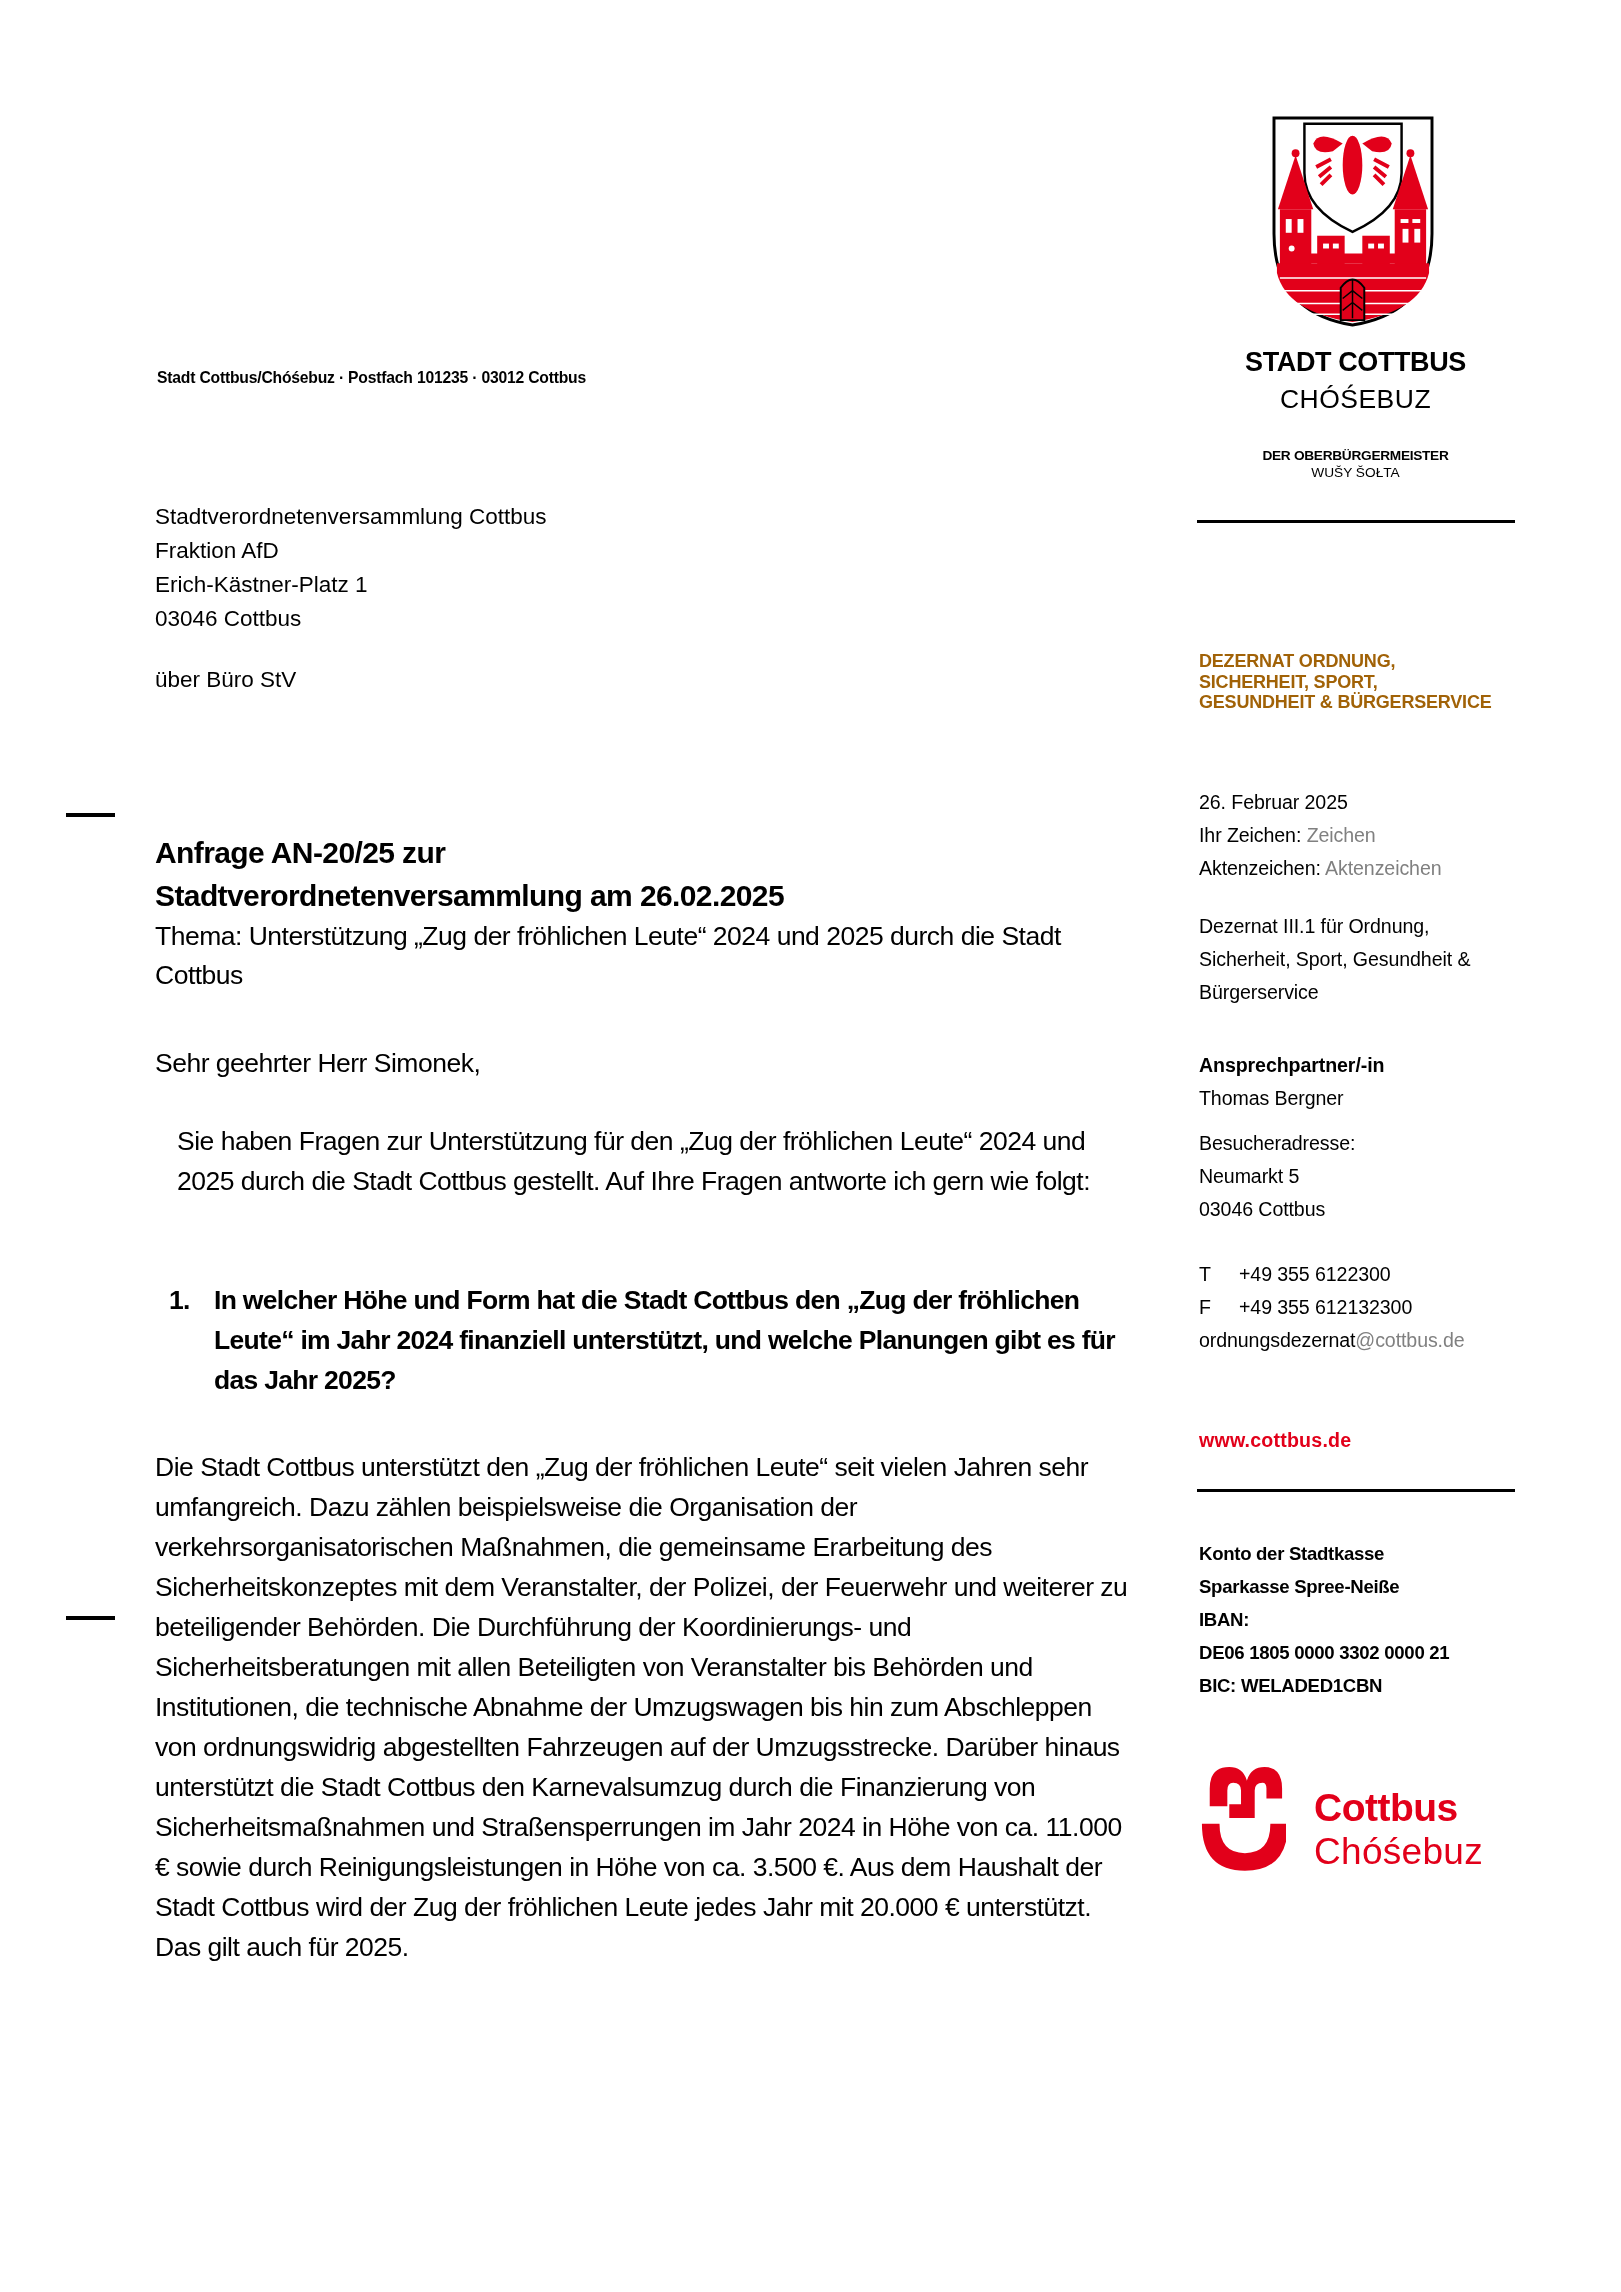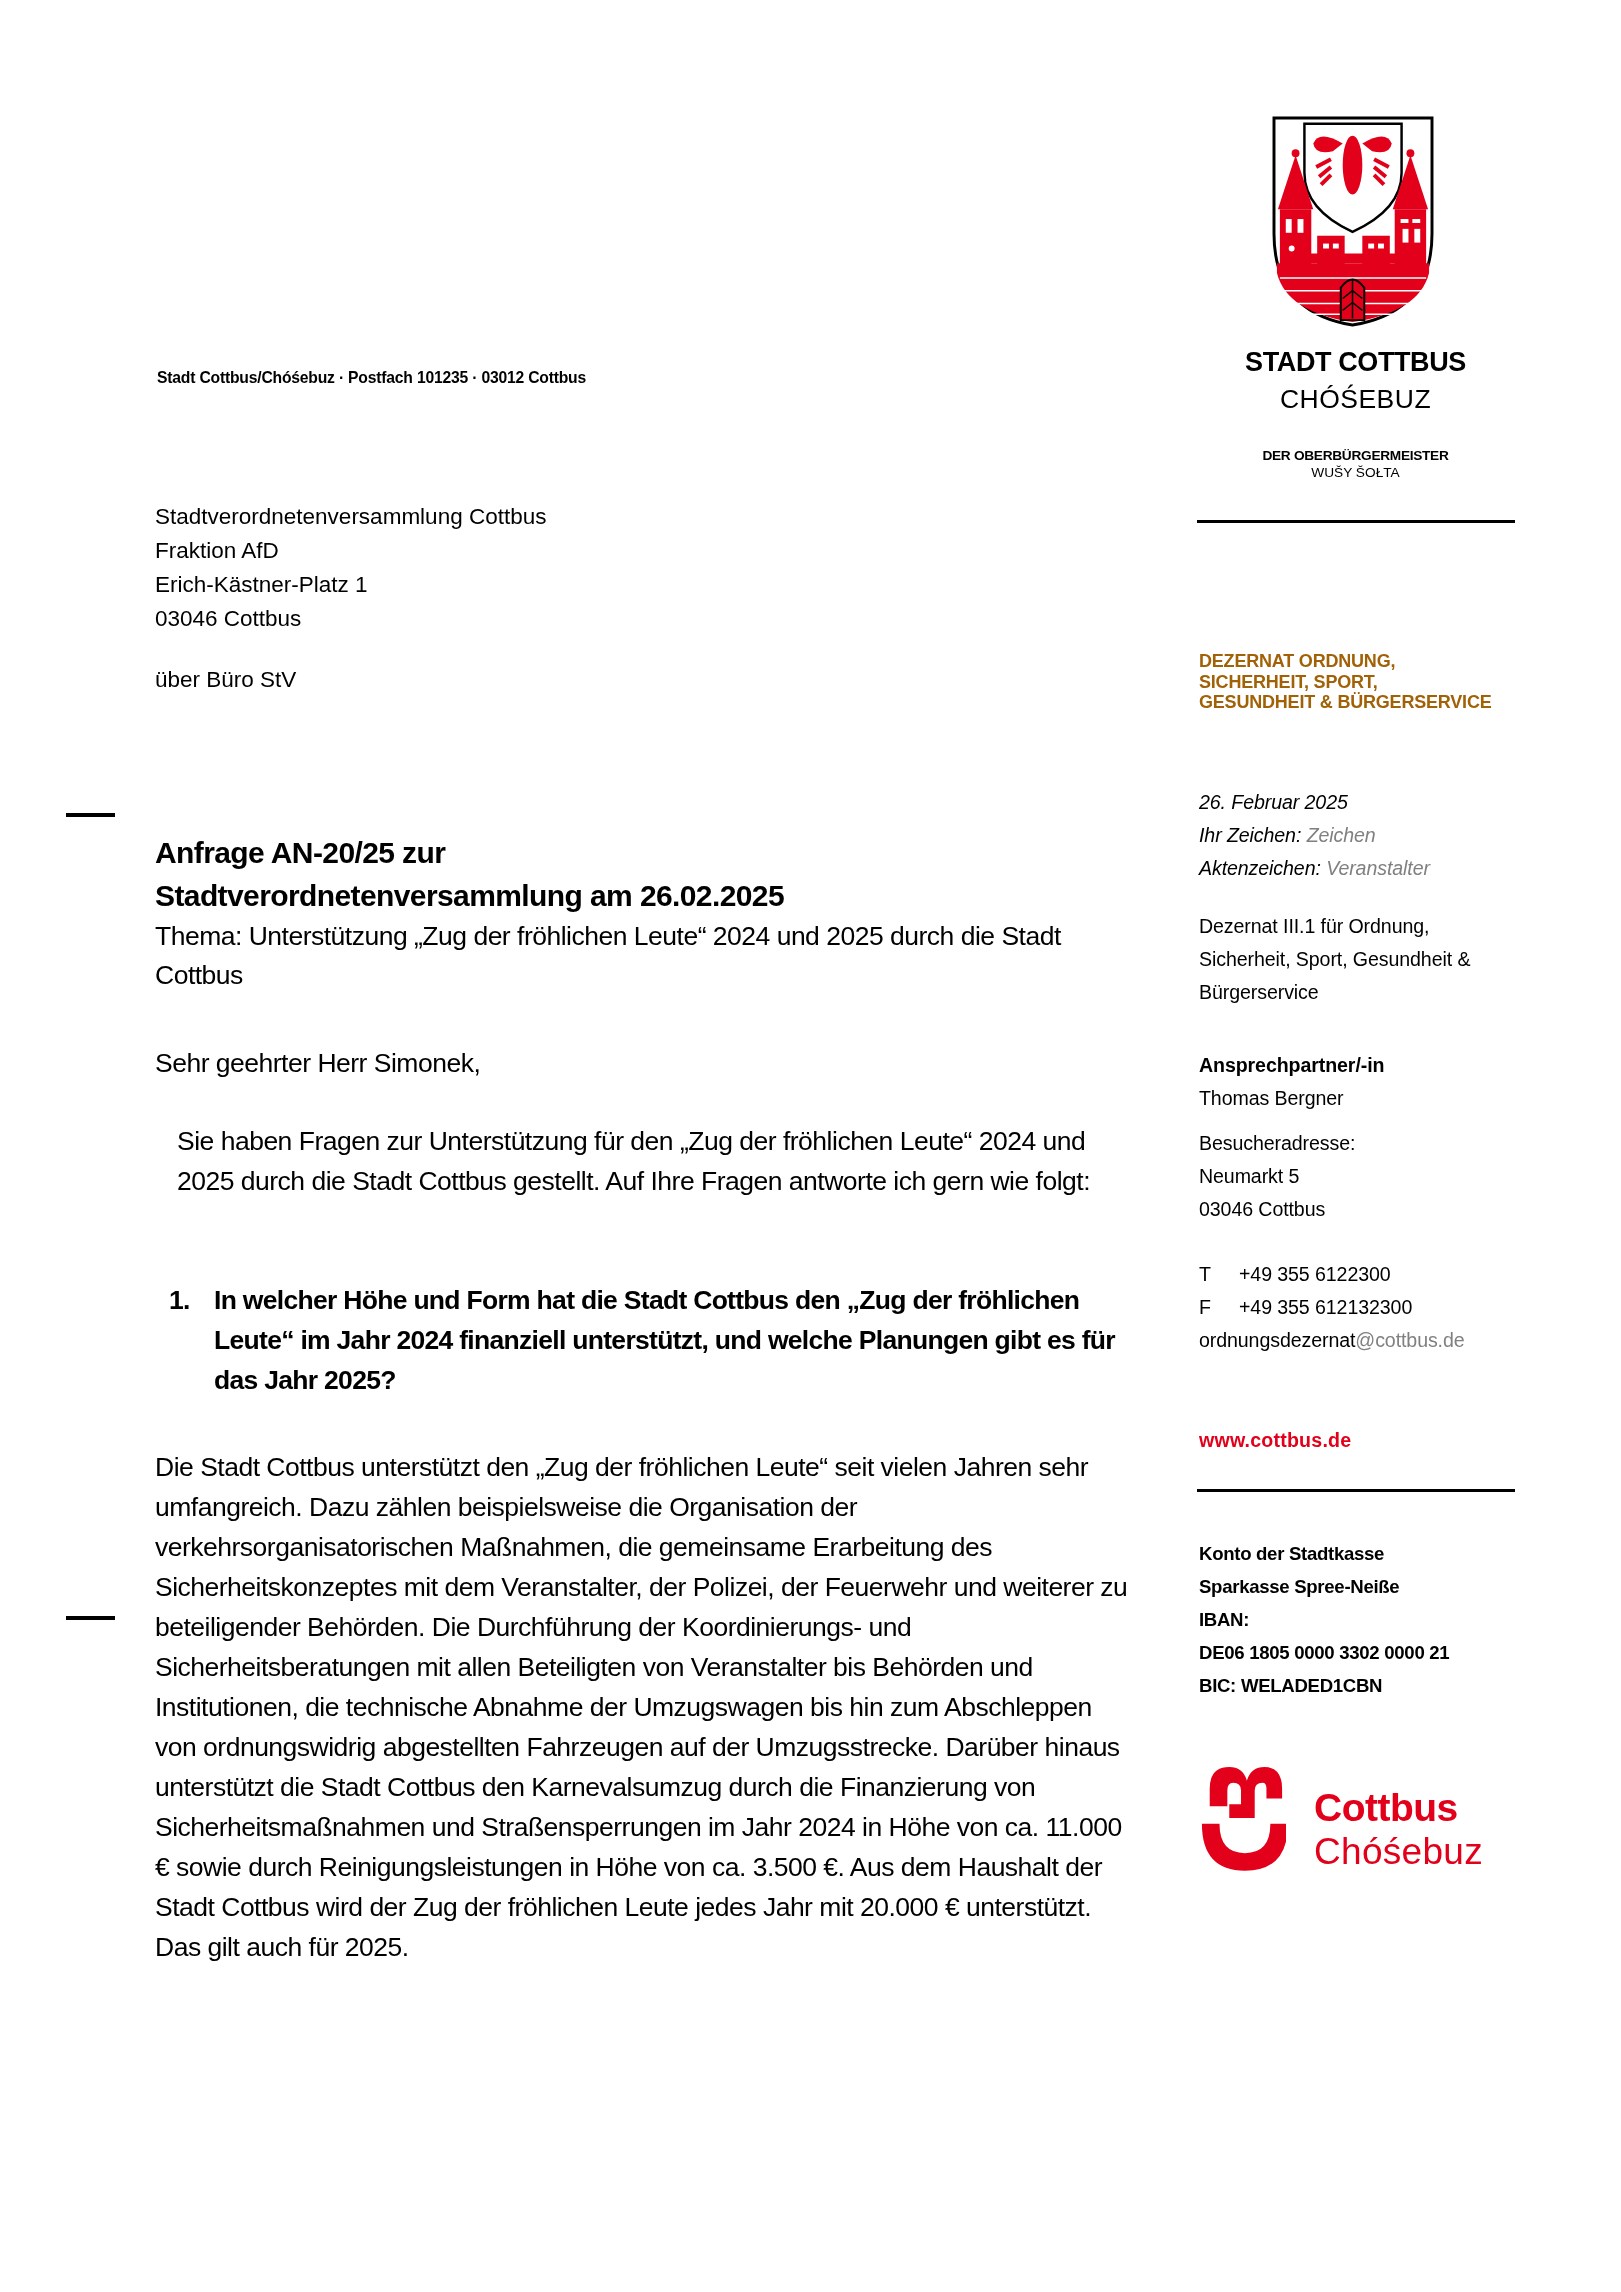--- a/index.html
+++ b/index.html
@@ -147,24 +147,24 @@
 <div class="abs mayor-title">DER OBERBÜRGERMEISTER</div>
 <div class="abs mayor-name">WUŠY ŠOŁTA</div>
 <div class="rule" style="top:520px;"></div>
 
 <div class="abs dept">
   <span class="line">DEZERNAT ORDNUNG,</span>
   <span class="line">SICHERHEIT, SPORT,</span>
   <span class="line">GESUNDHEIT &amp; BÜRGERSERVICE</span>
 </div>
 
-<div class="abs meta" style="top:786px;font-style:italic;">
+<div class="abs meta" style="top:786px;">
   <span class="line">26. Februar 2025</span>
   <span class="line"><span>Ihr Zeichen:</span> <span class="muted">Zeichen</span></span>
-  <span class="line"><span>Aktenzeichen:</span> <span class="muted">Veranstalter</span></span>
+  <span class="line"><span>Aktenzeichen:</span> <span class="muted">Aktenzeichen</span></span>
 </div>
 
 <div class="abs meta" style="top:910px;">
   <span class="line">Dezernat III.1 für Ordnung,</span>
   <span class="line">Sicherheit, Sport, Gesundheit &amp;</span>
   <span class="line">Bürgerservice</span>
 </div>
 
 <div class="abs meta" style="top:1034px;margin-top:15px;">
   <span class="line bold">Ansprechpartner/-in</span>

